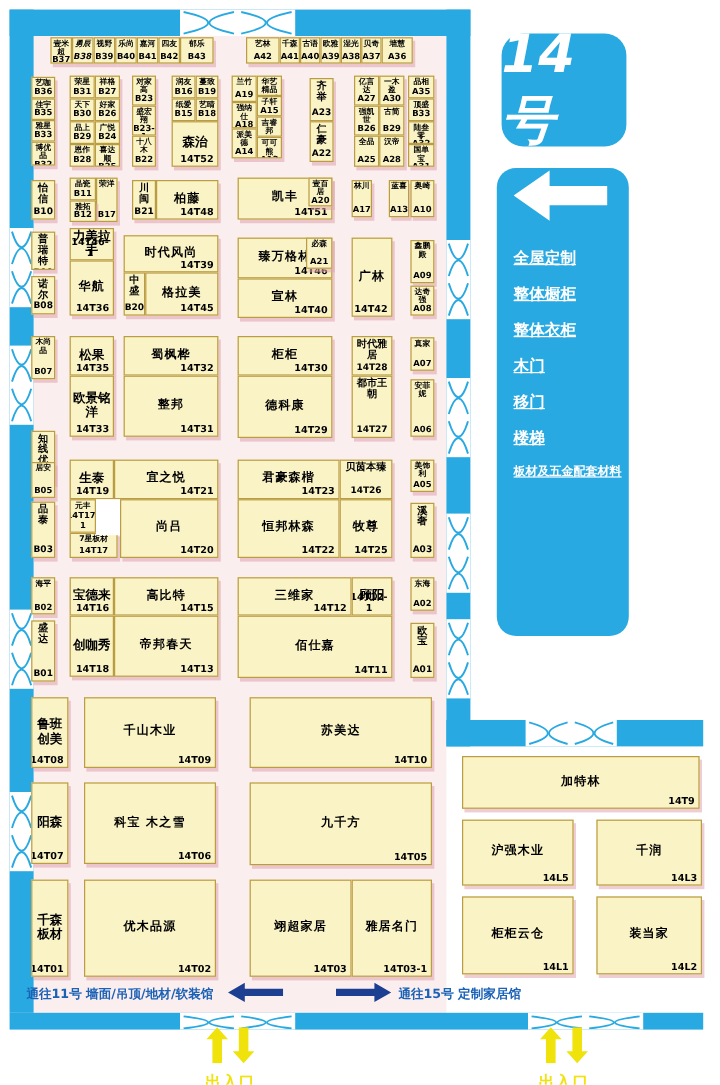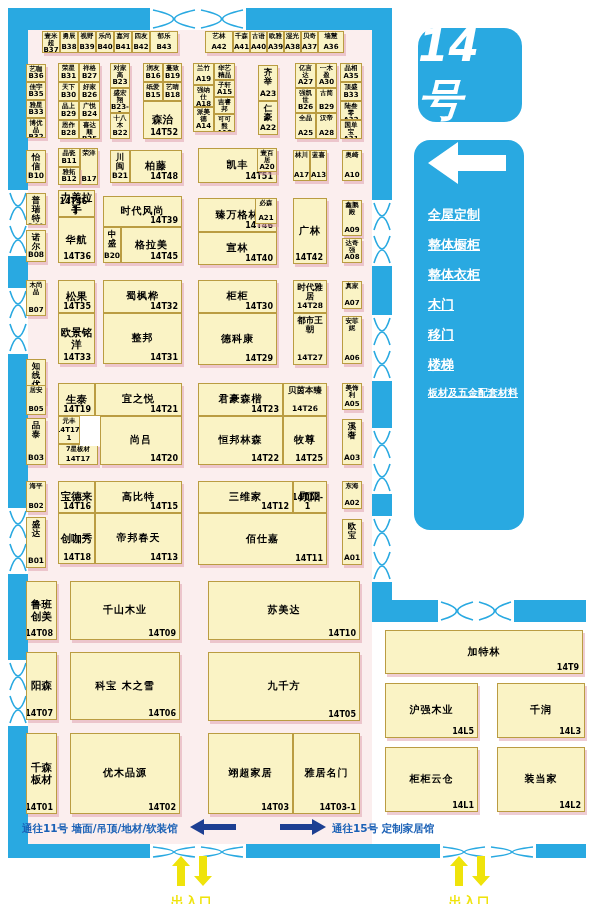--- a/index.html
+++ b/index.html
@@ -125,21 +125,21 @@
         <path d="M35 2 Q 4 11 35 20" fill="none" stroke="#29a9e1" stroke-width="1.6"></path>
         <path d="M41 2 Q 72 11 41 20" fill="none" stroke="#29a9e1" stroke-width="1.6"></path>
         <path d="M73 2 Q 42 11 73 20" fill="none" stroke="#29a9e1" stroke-width="1.6"></path>
       </svg></div>
 
   <div>
       <div class="booth xs" style="left: 42px; top: 31px; width: 18px; height: 22px;">
         <span class="bname">壹米超</span>
         <span class="bid">B37</span>
       </div>
-      <div class="booth xs" style="left: 60px; top: 31px; width: 18px; height: 22px;">
+      <div class="booth xs" style="left: 60px; top: 31px; width: 18px; height: 22px; font-style: italic;">
         <span class="bname">勇辰</span>
         <span class="bid">B38</span>
       </div>
       <div class="booth xs" style="left: 78px; top: 31px; width: 18px; height: 22px;">
         <span class="bname">视野</span>
         <span class="bid">B39</span>
       </div>
       <div class="booth xs" style="left: 96px; top: 31px; width: 18px; height: 22px;">
         <span class="bname">乐尚</span>
         <span class="bid">B40</span>
@@ -369,21 +369,21 @@
         <span class="bid">14T51</span>
       </div>
       <div class="booth xs" style="left: 257px; top: 148px; width: 20px; height: 24px;">
         <span class="bname">壹百居</span>
         <span class="bid">A20</span>
       </div>
       <div class="booth xs" style="left: 293px; top: 150px; width: 17px; height: 31px;">
         <span class="bname">林川</span>
         <span class="bid">A17</span>
       </div>
-      <div class="booth xs" style="left: 310px; top: 150px; width: 17px; height: 31px;">
+      <div class="booth xs" style="left: 324px; top: 150px; width: 17px; height: 31px;">
         <span class="bname">蓝喜</span>
         <span class="bid">A13</span>
       </div>
       <div class="booth xs" style="left: 342px; top: 150px; width: 20px; height: 31px;">
         <span class="bname">奥崎</span>
         <span class="bid">A10</span>
       </div>
       <div class="booth sm" style="left: 26px; top: 193px; width: 20px; height: 32px;">
         <span class="bname">普瑞特</span>
         <span class="bid">B09</span>

